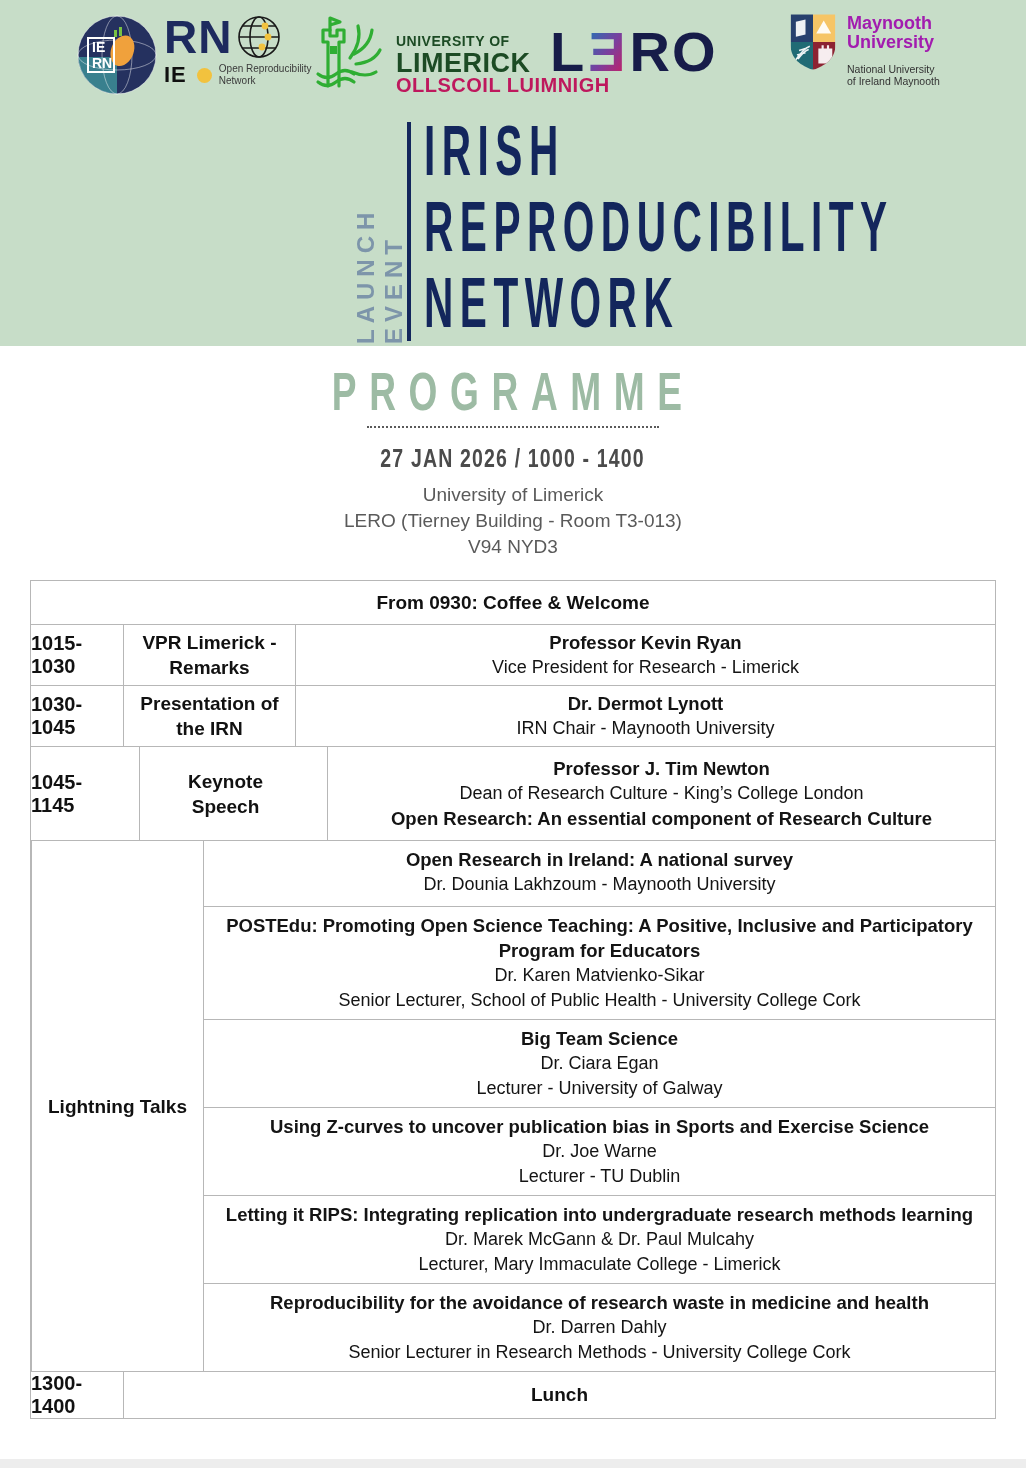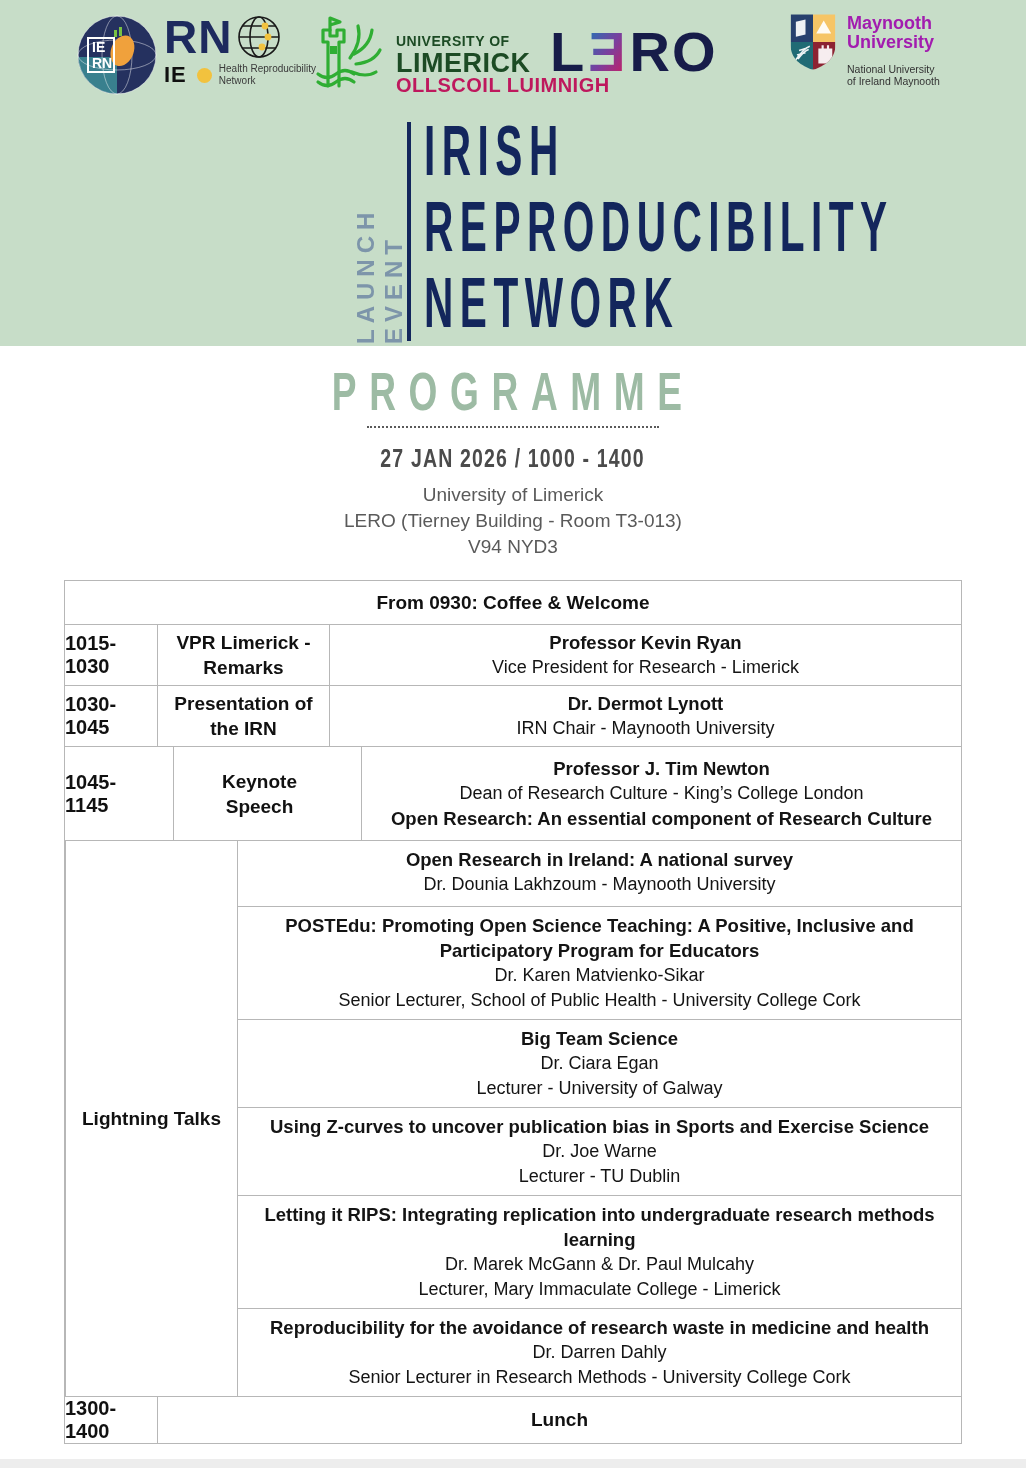--- a/index.html
+++ b/index.html
@@ -51,21 +51,21 @@
   
   .intro{text-align:center;}
   .programme{display:inline-block;margin-top:18px;font-size:53px;font-weight:700;color:#9dbba4;
              letter-spacing:.34em;transform:scaleX(.70);transform-origin:center;line-height:56px;white-space:nowrap;}
   .dotline{width:292px;margin:6px auto 0 auto;border-top:2px dotted #5a5a5a;}
   .datetime{display:inline-block;margin-top:16px;font-size:25px;font-weight:800;color:#4b4b4b;
             letter-spacing:.06em;transform:scaleX(.78);transform-origin:center;white-space:nowrap;}
   .location{margin-top:9px;font-size:19px;color:#5a5a5a;line-height:26px;}
 
   
-  .table{width:898px;margin:20px auto 0 auto;border:1px solid #b7b7b7;box-sizing:border-box;}
+  .table{width:966px;margin:20px auto 0 auto;border:1px solid #b7b7b7;box-sizing:border-box;}
   .banner{min-height:43px;display:flex;align-items:center;justify-content:center;
           font-weight:700;font-size:19px;}
   .srow{display:flex;border-top:1px solid #b7b7b7;align-items:stretch;}
   .cell-time{width:92px;flex:0 0 92px;display:flex;align-items:center;justify-content:center;
              font-weight:700;font-size:20px;box-sizing:border-box;}
   .cell-session{width:172px;flex:0 0 172px;border-left:1px solid #b7b7b7;display:flex;align-items:center;
                 justify-content:center;text-align:center;font-weight:700;font-size:19px;line-height:25px;
                 padding:4px 12px;box-sizing:border-box;}
   .cell-details{flex:1;border-left:1px solid #b7b7b7;display:flex;flex-direction:column;
                 justify-content:center;text-align:center;padding:5px 14px;box-sizing:border-box;}
@@ -129,21 +129,21 @@
             </g>
             <circle cx="29" cy="12" r="3.4" fill="#f2c23e"></circle>
             <circle cx="32" cy="23" r="3.4" fill="#f2c23e"></circle>
             <circle cx="26" cy="33" r="3.4" fill="#f2c23e"></circle>
           </svg>
         </div>
         <div class="irn-sub-row">
           <span class="irn-ie">IE</span>
           <span class="irn-dot"></span>
           <span class="irn-org">
-            <span>Health Reproducibility</span><br>
+            <span>Open Reproducibility</span><br>
             <span>Network</span>
           </span>
         </div>
       </div>
     </div>
 
     <div class="logo-ul">
       <svg width="82" height="82" viewBox="0 0 82 82">
         <g stroke="#2fae33" fill="none" stroke-width="3.2" stroke-linecap="round" stroke-linejoin="round">
           <path d="M22,74 L22,30 L17,30 L17,18 L24,18 L24,24 L31,24 L31,18 L38,18 L38,30 L33,30 L33,74"></path>

